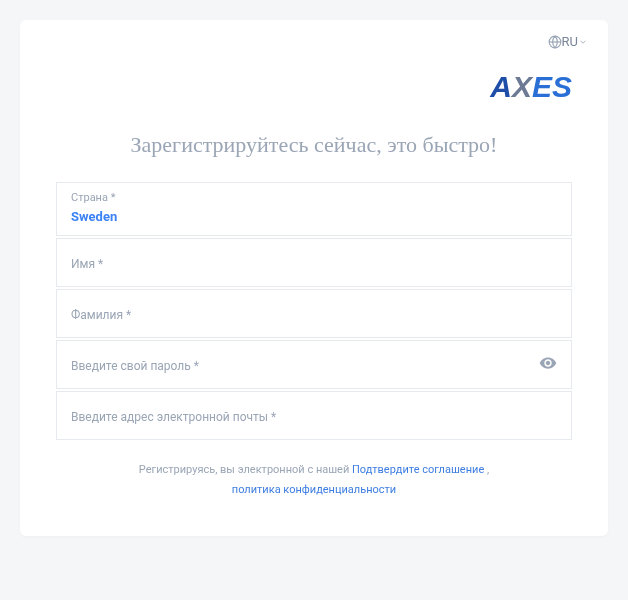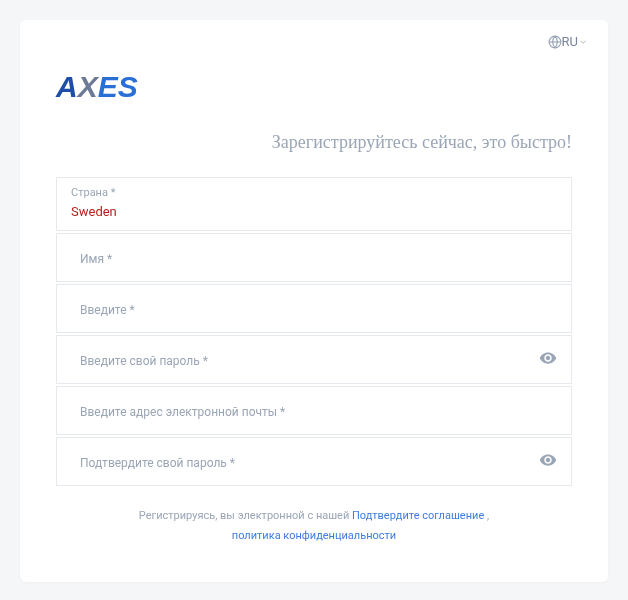--- a/index.html
+++ b/index.html
@@ -35,21 +35,21 @@
       width: 14px;
       height: 14px;
       stroke: #9aa5b5;
     }
     .lang-selector svg.chevron {
       width: 10px;
       height: 10px;
       stroke: #9aa5b5;
     }
     .logo-wrap {
-      text-align: left;
+      text-align: right;
       margin-top: 30px;
       margin-bottom: 28px;
     }
     .logo {
       display: inline-block;
       font-size: 30px;
       font-weight: 700;
       font-style: italic;
       letter-spacing: 0px;
       font-family: Arial, sans-serif;
@@ -57,47 +57,47 @@
     .logo-a {
       color: #1e4ea8;
     }
     .logo-x {
       color: #6c7a95;
     }
     .logo-es {
       color: #2a6fd6;
     }
     .heading {
-      text-align: right;
+      text-align: center;
       color: #9aa5b5;
-      font-size: 18px;
+      font-size: 22px;
       font-weight: 400;
       margin-bottom: 24px;
       font-family: Georgia, serif;
     }
     .field {
       border: 1px solid #e6e9ee;
       border-radius: 0;
       padding: 8px 14px 10px 14px;
       margin-bottom: 2px;
       position: relative;
     }
     .field-label {
       display: block;
       font-size: 11px;
       color: #9aa5b5;
       margin-bottom: 2px;
     }
     .field-value {
       font-size: 13px;
-      color: #b91c1c;
-      font-weight: 400;
+      color: #3b82f6;
+      font-weight: 700;
     }
     .field-placeholder-only {
-      padding: 14px 23px;
+      padding: 14px 14px;
     }
     .field-placeholder-only .field-label-inline {
       font-size: 12px;
       color: #9aa5b5;
     }
     .eye-icon {
       position: absolute;
       right: 14px;
       top: 50%;
       transform: translateY(-50%);
@@ -150,44 +150,36 @@
   <div class="field">
     <span class="field-label">Страна *</span>
     <span class="field-value">Sweden</span>
   </div>
 
   <div class="field field-placeholder-only">
     <span class="field-label-inline">Имя *</span>
   </div>
 
   <div class="field field-placeholder-only">
-    <span class="field-label-inline">Введите *</span>
+    <span class="field-label-inline">Фамилия *</span>
   </div>
 
   <div class="field field-placeholder-only">
     <span class="field-label-inline">Введите свой пароль *</span>
     <span class="eye-icon">
       <svg viewBox="0 0 24 24">
         <path d="M12 4.5C7 4.5 2.73 7.61 1 12c1.73 4.39 6 7.5 11 7.5s9.27-3.11 11-7.5c-1.73-4.39-6-7.5-11-7.5zM12 17c-2.76 0-5-2.24-5-5s2.24-5 5-5 5 2.24 5 5-2.24 5-5 5zm0-8c-1.66 0-3 1.34-3 3s1.34 3 3 3 3-1.34 3-3-1.34-3-3-3z"></path>
       </svg>
     </span>
   </div>
 
   <div class="field field-placeholder-only">
     <span class="field-label-inline">Введите адрес электронной почты *</span>
   </div>
 
-  <div class="field field-placeholder-only">
-    <span class="field-label-inline">Подтвердите свой пароль *</span>
-    <span class="eye-icon">
-      <svg viewBox="0 0 24 24">
-        <path d="M12 4.5C7 4.5 2.73 7.61 1 12c1.73 4.39 6 7.5 11 7.5s9.27-3.11 11-7.5c-1.73-4.39-6-7.5-11-7.5zM12 17c-2.76 0-5-2.24-5-5s2.24-5 5-5 5 2.24 5 5-2.24 5-5 5zm0-8c-1.66 0-3 1.34-3 3s1.34 3 3 3 3-1.34 3-3-1.34-3-3-3z"></path>
-      </svg>
-    </span>
-  </div>
 
   <div class="agreement">
     <span>Регистрируясь, вы электронной с нашей </span>
     <a>Подтвердите соглашение</a>
     <span> , </span><br>
     <a>политика конфиденциальности</a>
   </div>
 
 </div>
 

